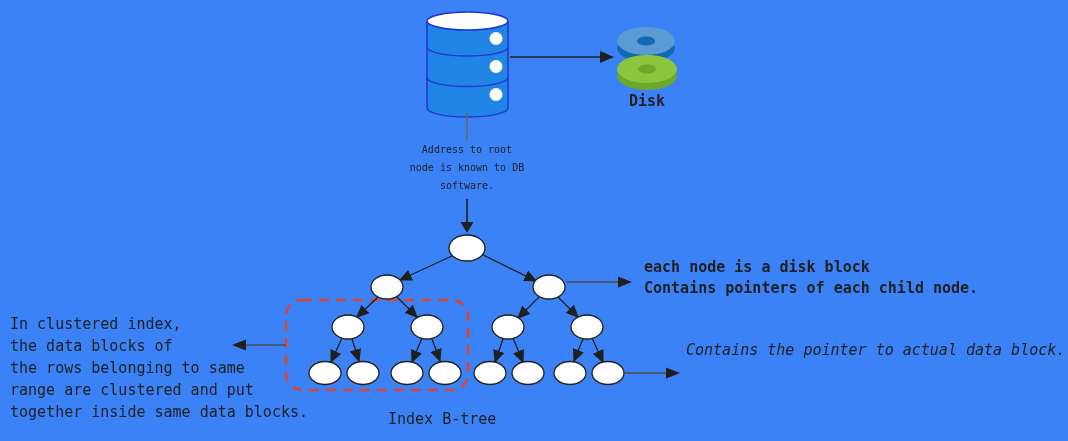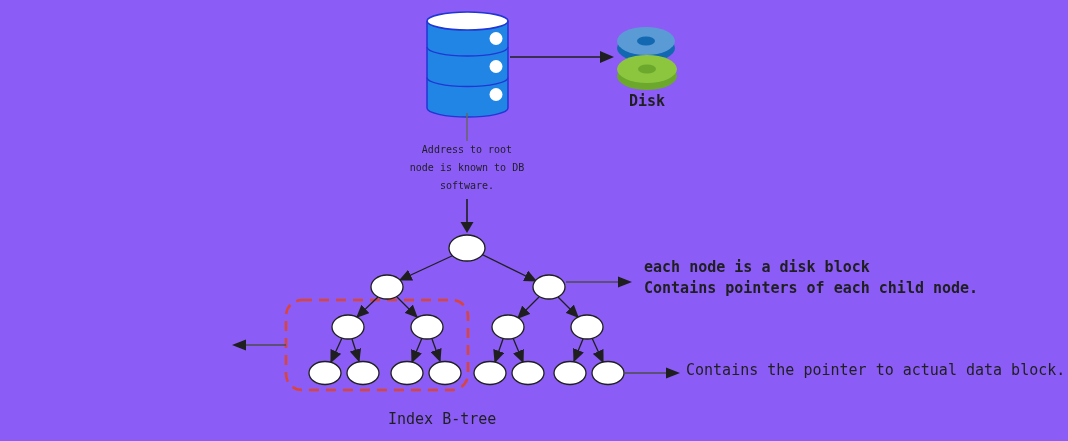--- a/index.html
+++ b/index.html
@@ -1,17 +1,17 @@
 <!DOCTYPE html>
 <html><head>
 <meta charset="utf-8">
 <style>
   html,body{margin:0;padding:0;background:#ffffff;}
   .stage{
-    position:relative;width:1068px;height:441px;background:#8b5cf6;overflow:hidden;
+    position:relative;width:1068px;height:441px;background:#3b82f6;overflow:hidden;
     font-family:"DejaVu Sans Mono","Liberation Mono",monospace;color:#1f1f1f;
   }
   .stage svg{position:absolute;left:0;top:0;}
   .note{
     position:absolute;white-space:pre;font-size:15px;line-height:21px;
     font-weight:500;color:#1f1f1f;
   }
   .note.center{text-align:center;transform:translateX(-50%);}
   .addr{line-height:18px;font-size:10px;}
   .disk-label{font-weight:700;transform:translateX(-50%);}
@@ -121,17 +121,22 @@
 
   <div class="note disk-label" style="left:647px;top:91px;">Disk</div>
 
   <div class="note addr center" style="left:467px;top:141px;">Address to root
 node is known to DB
 software.</div>
 
   <div class="note" style="left:644px;top:257px;font-weight:bold;">each node is a disk block
 Contains pointers of each child node.</div>
 
-  <div class="note" style="left:686px;top:360px;">Contains the pointer to actual data block.</div>
+  <div class="note" style="left:686px;top:340px;font-style:italic;">Contains the pointer to actual data block.</div>
 
+  <div class="note" style="left:10px;top:313px;line-height:22px;">In clustered index,
+the data blocks of
+the rows belonging to same
+range are clustered and put
+together inside same data blocks.</div>
 
   <div class="note" style="left:388px;top:409px;text-align:center;">Index B-tree</div>
 </div>
 
 </body></html>

